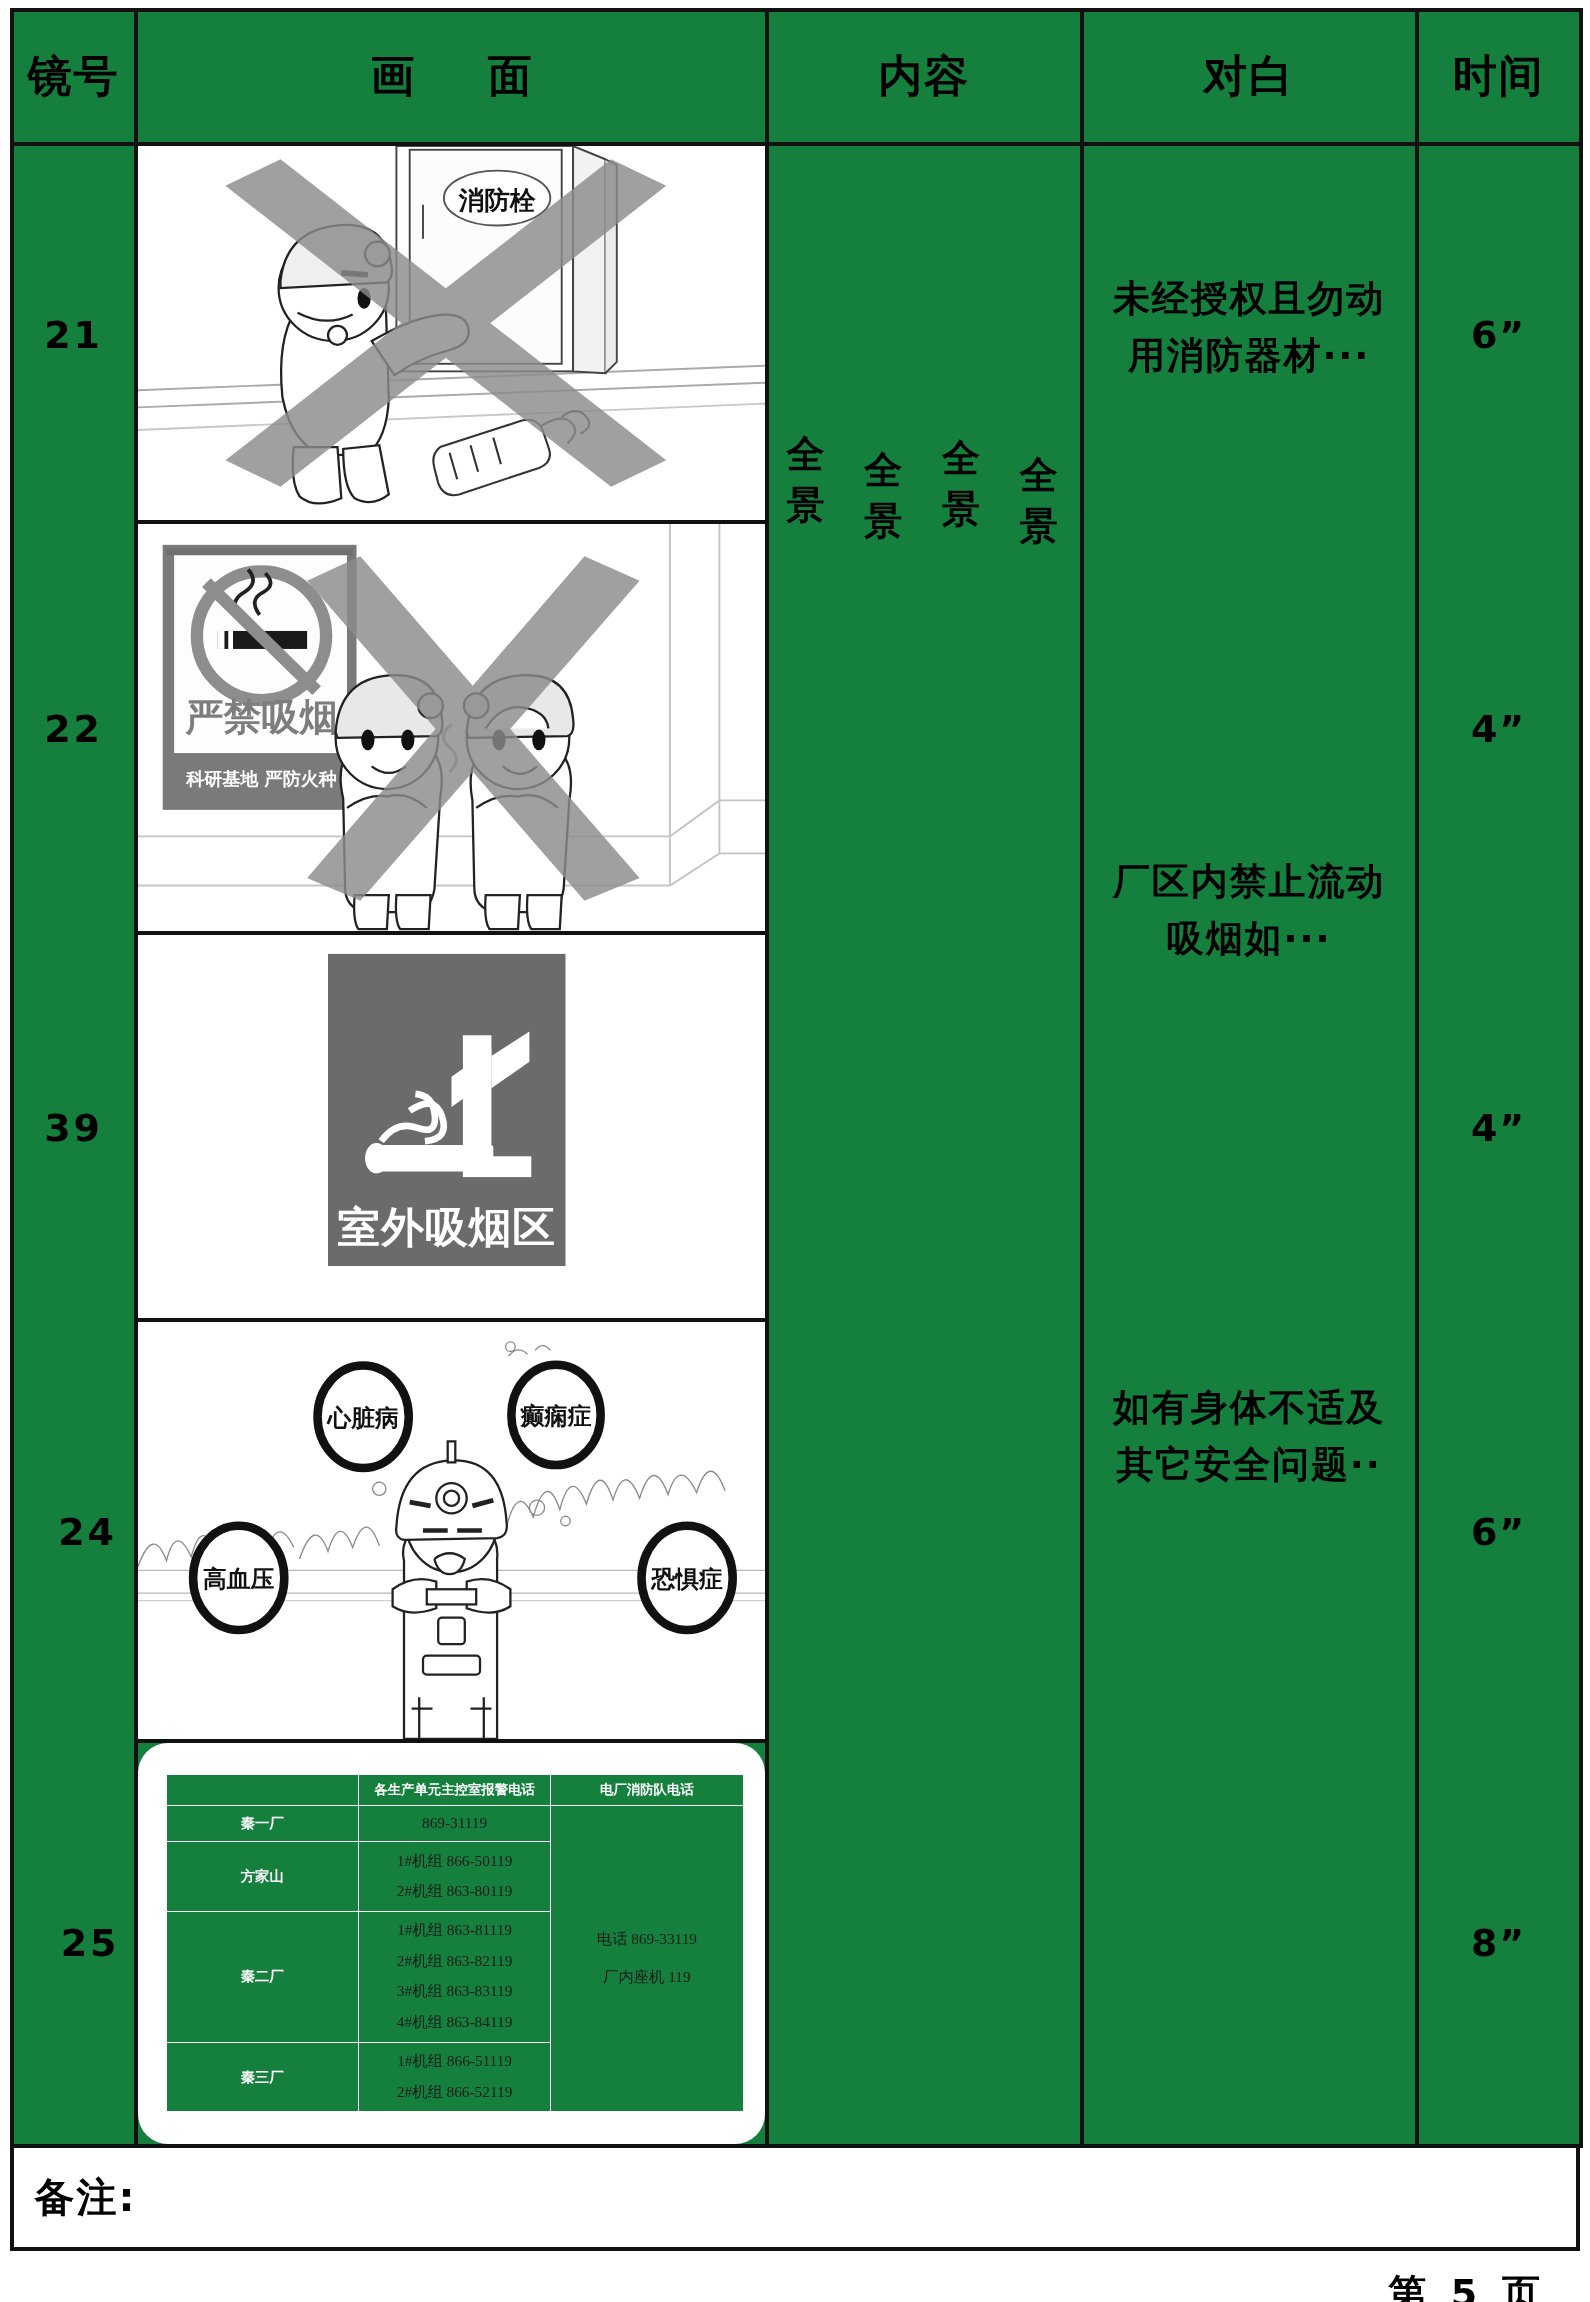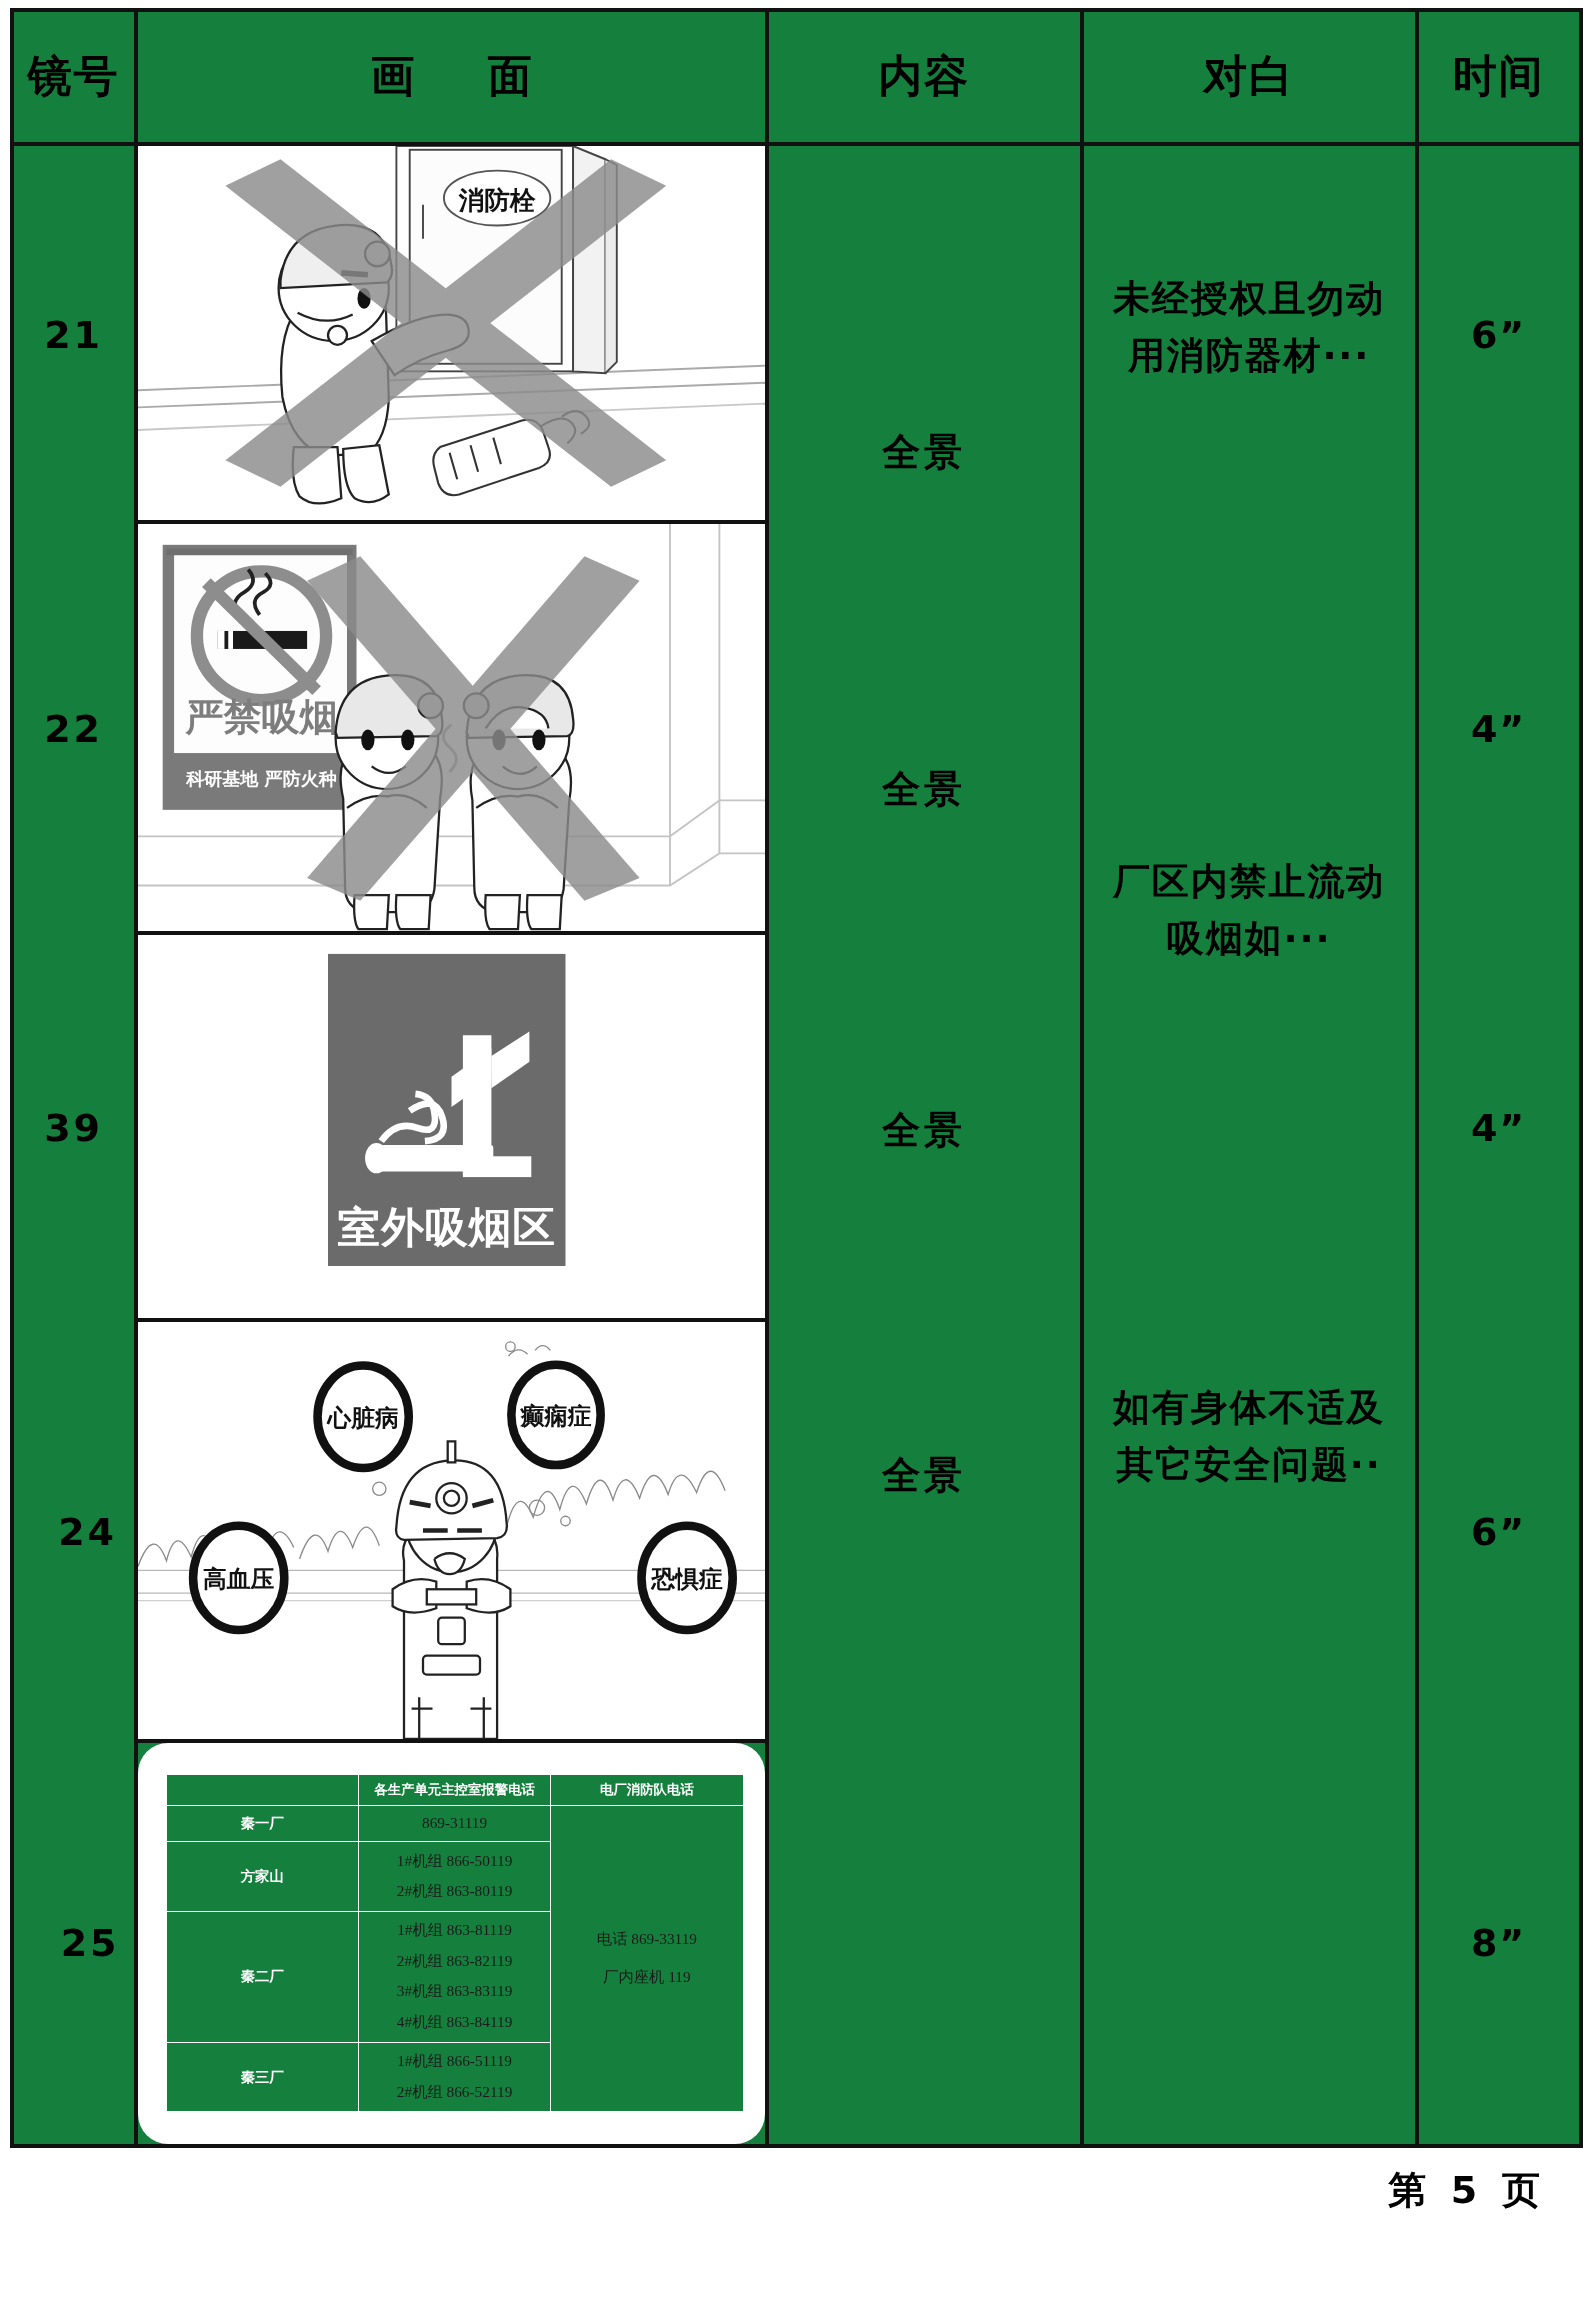--- a/index.html
+++ b/index.html
@@ -58,21 +58,21 @@
   }
   .num-slot { display: flex; align-items: center; justify-content: center; }
   .num-slot.s21 { height: 378px; }
   .num-slot.s22 { height: 411px; text-align: center; }
   .num-slot.s23 { height: 387px; }
   .num-slot.s24 { height: 421px; padding-left: 28px; }
   .num-slot.s25 { height: 401px; padding-left: 33px; }
 
   
   .cont-cell { font-size: 38px; font-weight: bold; letter-spacing: 3.8px; }
-  .cont-stack { display: flex; flex-direction: column; height: 1708px; }
+  .cont-stack { display: flex; flex-direction: row; height: 1708px; }
   .cont-slot { display: flex; align-items: center; justify-content: center; }
   .cont-slot.s21 { height: 378px; }
   .cont-slot.s22 { height: 411px; }
   .cont-slot.s23 { height: 387px; }
   .cont-slot.s24 { height: 421px; }
   .cont-slot.s25 { height: 401px; }
 
   
   .dial-cell { padding: 0; }
   .dial-stack { position: relative; height: 1998px; }
@@ -490,19 +490,22 @@
           <div class="time-slot s23">4”</div>
           <div class="time-slot s24">6”</div>
           <div class="time-slot s25">8”</div>
         </div>
       </td>
 
     </tr>
   </tbody>
     </table>
 
+  <div class="notes-row">
+    <span class="notes-label">备注:</span>
+  </div>
 
   <div class="page-num-bar">
     <span class="page-num">第 5 页</span>
   </div>
 
 </div>
 
 
 </body></html>

